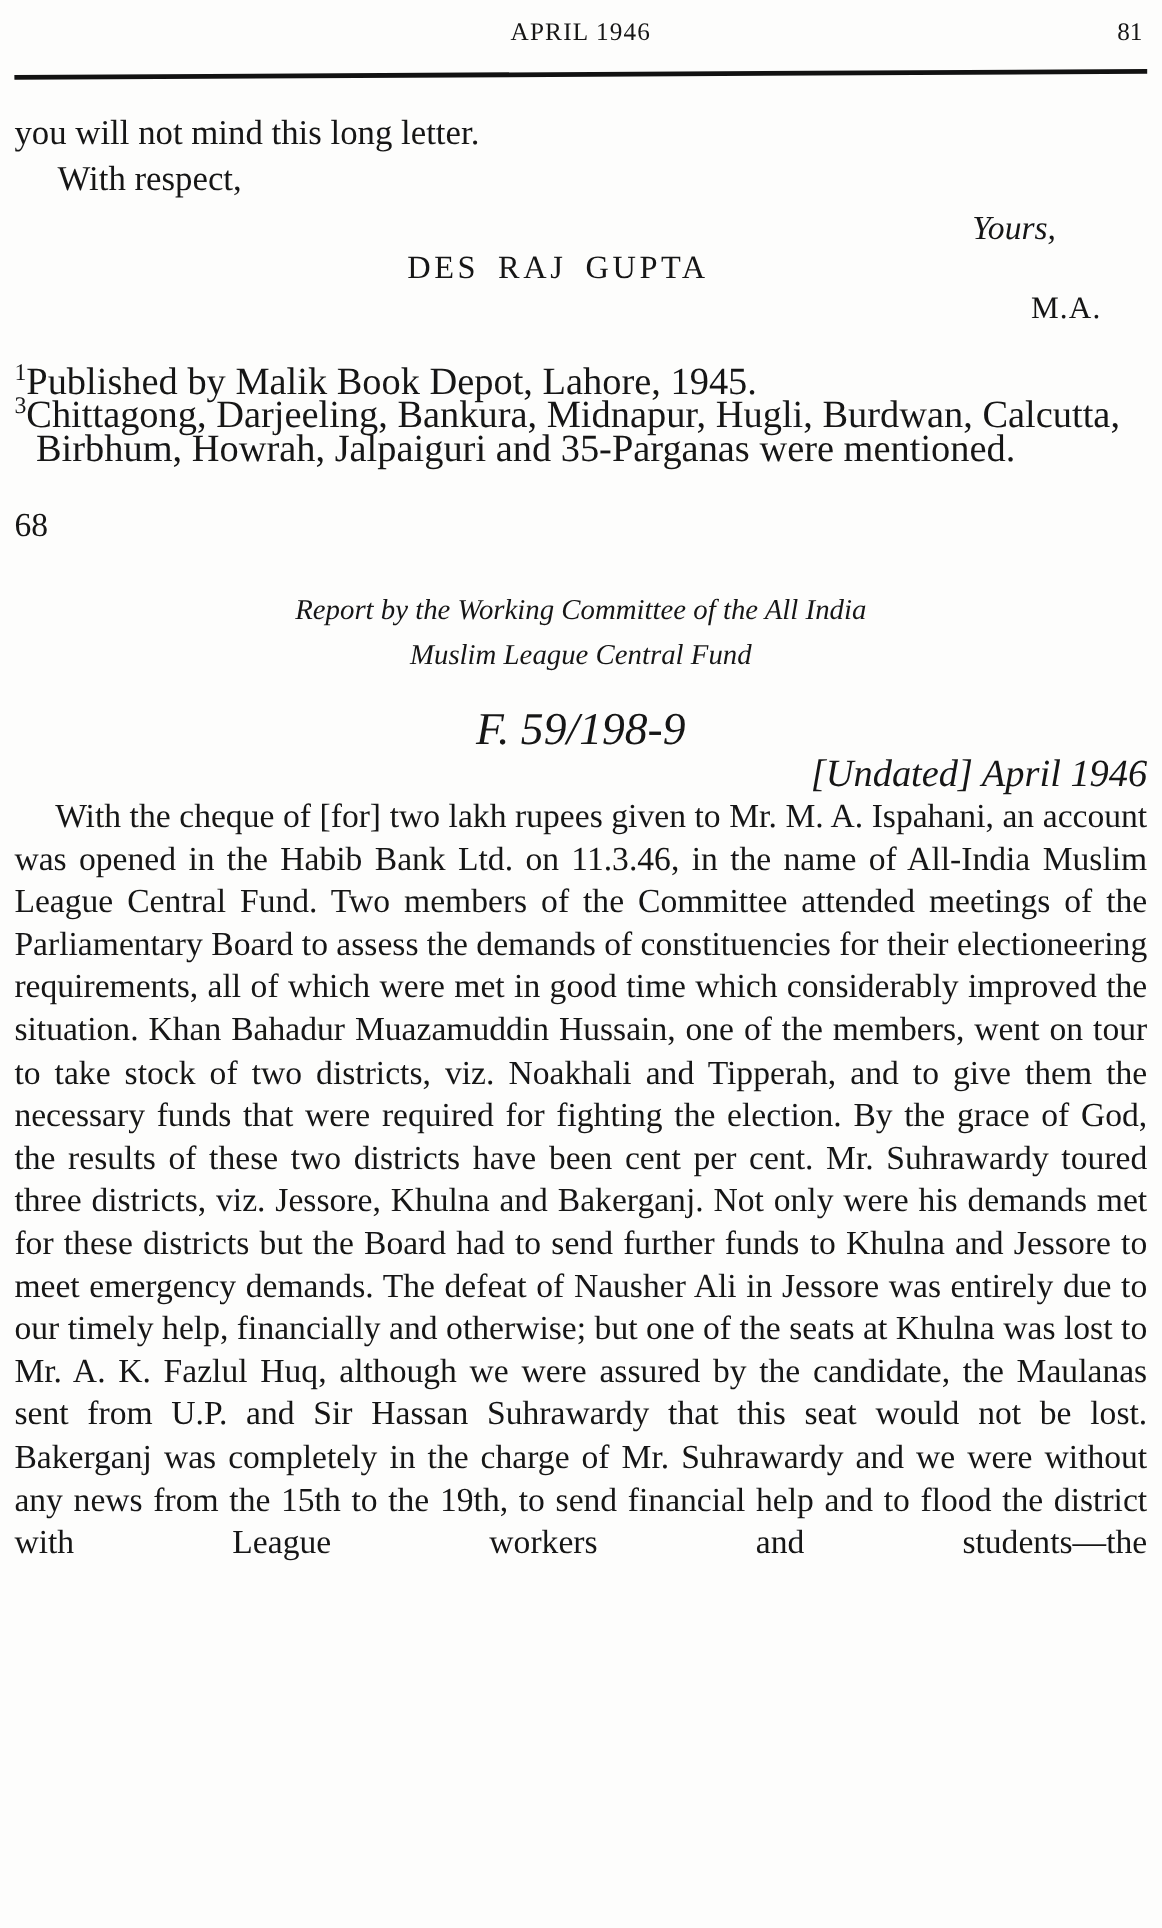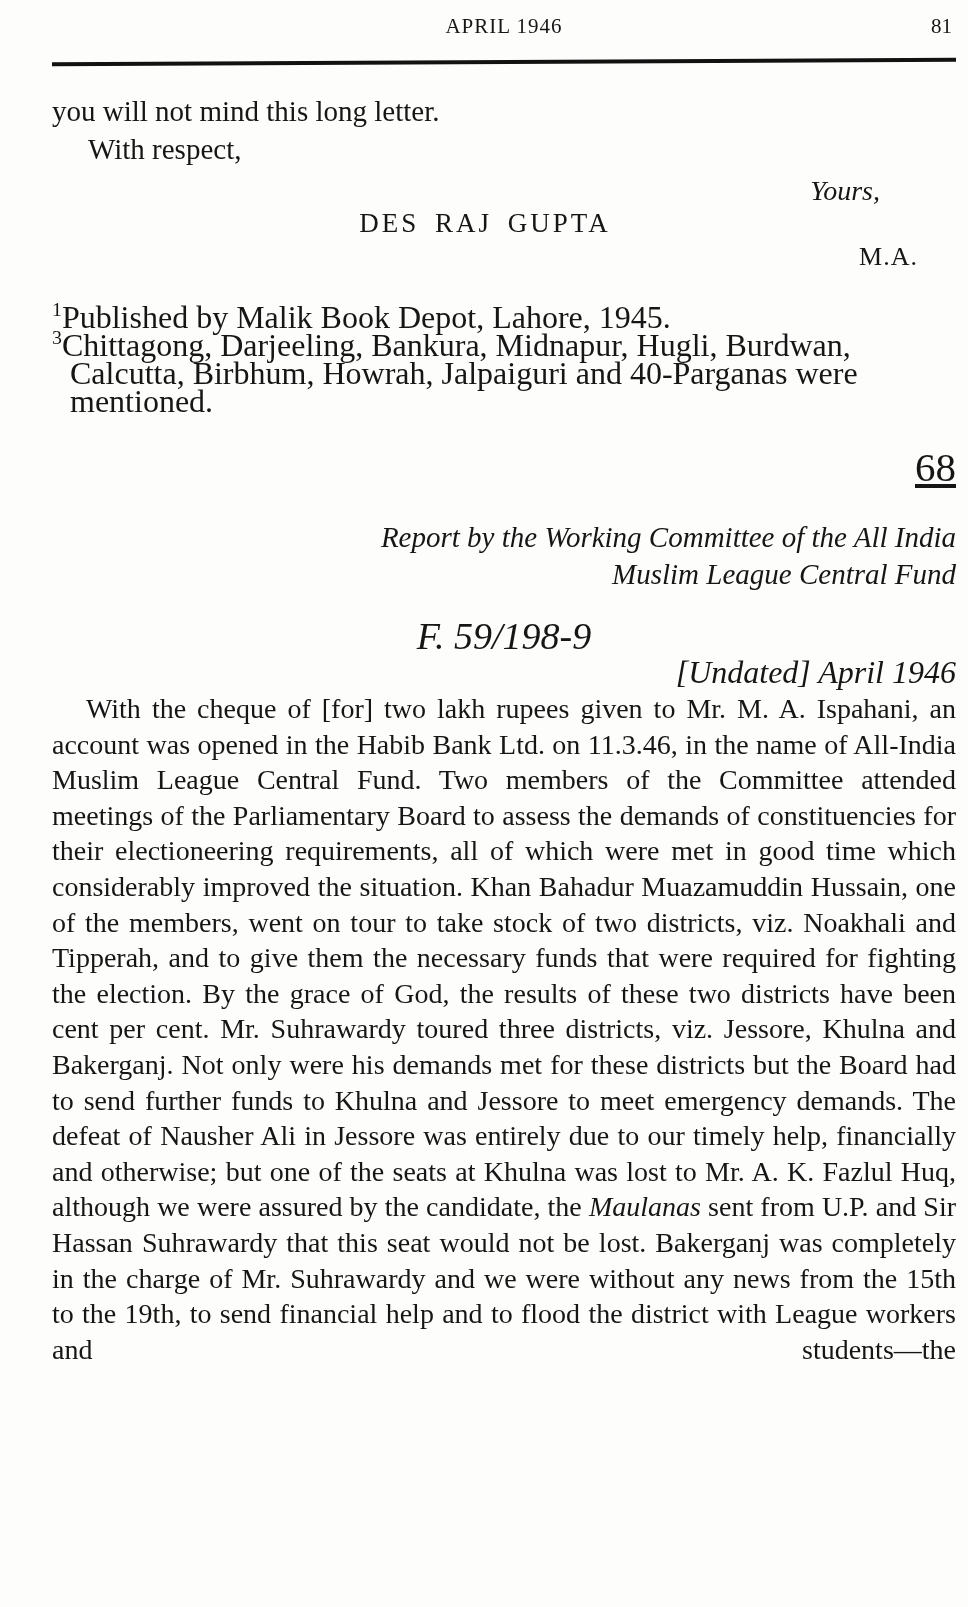--- a/index.html
+++ b/index.html
@@ -5,21 +5,21 @@
   html, body { margin: 0; padding: 0; }
   body {
     width: 968px;
     height: 1607px;
     background: #fdfdfc;
     color: #161616;
     font-family: "Liberation Serif", "DejaVu Serif", serif;
     overflow: hidden;
     position: relative;
   }
-  .page { padding: 14px 12px 0 12px; margin-left: 40px; }
+  .page { padding: 14px 12px 0 12px; }
 
   
   .header { position: relative; height: 34px; }
   .running-title {
     text-align: center;
     font-size: 21px;
     letter-spacing: 1px;
   }
   .page-number {
     position: absolute;
@@ -43,30 +43,29 @@
   .signature .sig-degree { font-size: 26px; letter-spacing: 1px; }
 
   
   .footnotes { margin-top: 30px; font-size: 32px; line-height: 28px; }
   .footnote { padding-left: 18px; text-indent: -18px; }
   .footnote sup { font-size: 0.62em; line-height: 0; }
 
   
   .section-number {
     margin-top: 30px;
-    text-align: right;
-    font-size: 41px;
+    text-align: left;
+    font-size: 28px;
     line-height: 44px;
-    text-decoration: underline;
   }
   .section-title {
     margin-top: 30px;
-    text-align: right;
+    text-align: center;
     font-style: italic;
-    font-size: 29px;
+    font-size: 24px;
     line-height: 37px;
   }
   .file-reference {
     margin-top: 26px;
     text-align: center;
     font-style: italic;
     font-size: 38px;
     line-height: 34px;
   }
   .dateline {
@@ -79,21 +78,21 @@
 
   
   .body-text {
     margin-top: 2px;
     font-size: 28px;
     line-height: 35.6px;
     text-align: justify;
     text-align-last: justify;
     text-indent: 34px;
   }
-  .body-text .italic-term { font-style: italic; }
+  .body-text .italic-term { }
 </style>
 </head>
 <body>
 
 <div class="page">
 
   <div class="header">
     <div class="running-title">APRIL 1946</div>
     <div class="page-number">81</div>
   </div>
@@ -105,21 +104,21 @@
     <div class="valediction">With respect,</div>
     <div class="signature">
       <div class="yours">Yours,</div>
       <div class="sig-name">DES RAJ GUPTA</div>
       <div class="sig-degree">M.A.</div>
     </div>
   </div>
 
   <div class="footnotes">
     <div class="footnote"><sup>1</sup><span>Published by Malik Book Depot, Lahore, 1945.</span></div>
-    <div class="footnote"><sup>3</sup><span>Chittagong, Darjeeling, Bankura, Midnapur, Hugli, Burdwan, Calcutta, Birbhum, Howrah, Jalpaiguri and 40-Parganas were mentioned.</span></div>
+    <div class="footnote"><sup>3</sup><span>Chittagong, Darjeeling, Bankura, Midnapur, Hugli, Burdwan, Calcutta, Birbhum, Howrah, Jalpaiguri and 35-Parganas were mentioned.</span></div>
   </div>
 
   <div class="section-number">68</div>
 
   <div class="section-title">
     <div>Report by the Working Committee of the All India</div>
     <div>Muslim League Central Fund</div>
   </div>
 
   <div class="file-reference">F. 59/198-9</div>

